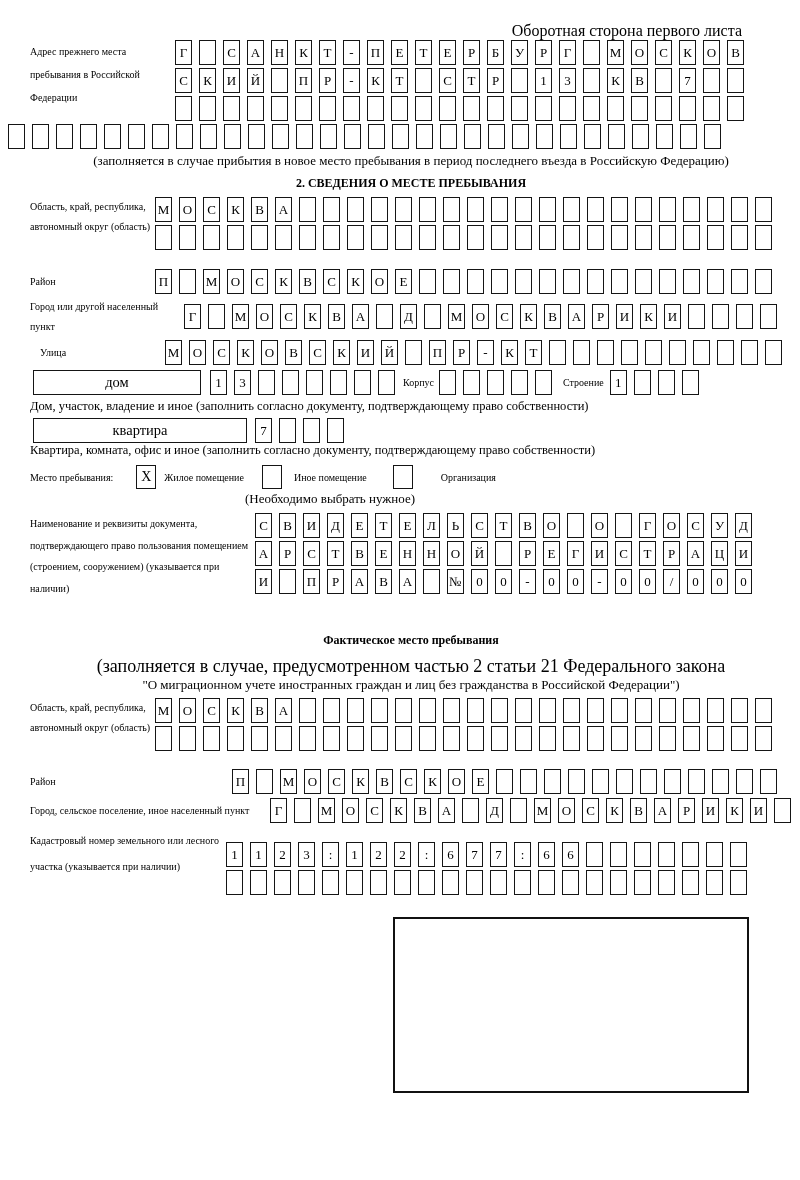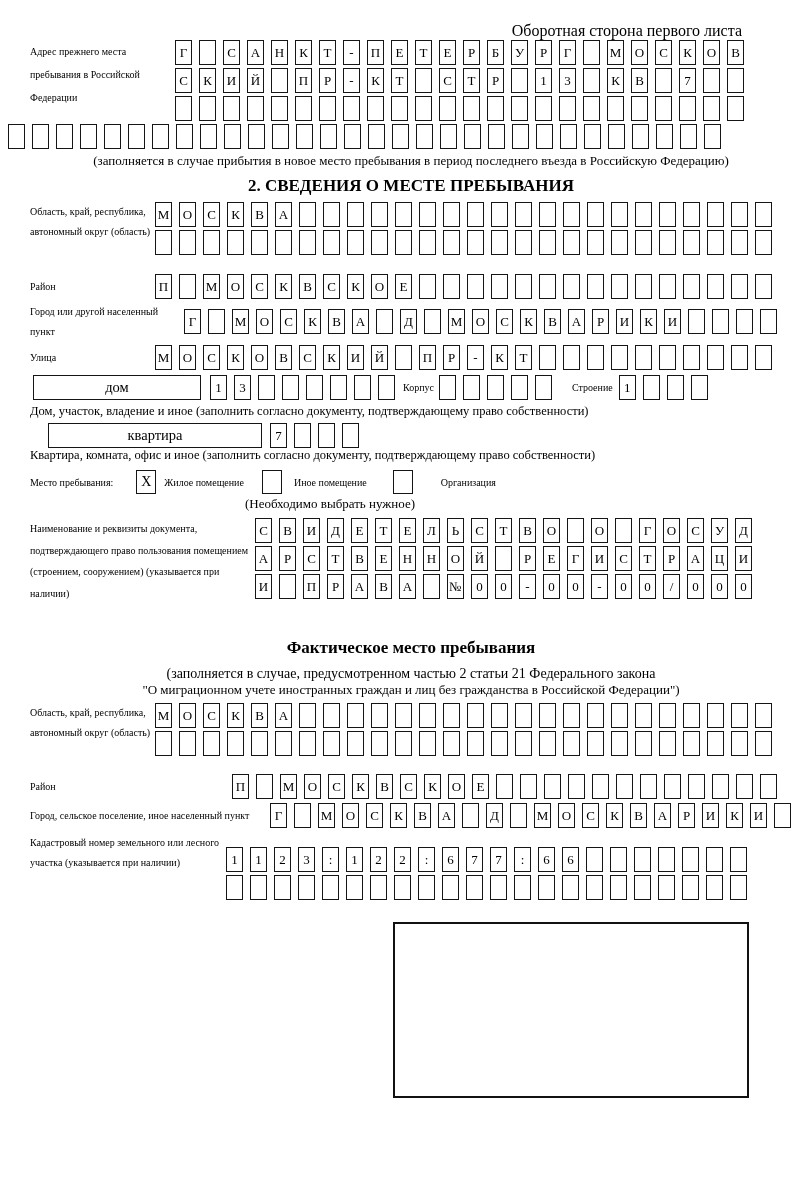--- a/index.html
+++ b/index.html
@@ -13,21 +13,21 @@
   .lbl.lh23{line-height:23px;}
   .lbl.lh20{line-height:19.5px;}
   .stack{display:flex;flex-direction:column;gap:3px;}
   .cells{display:flex;gap:7px;height:25px;flex:none;}
   .cell{flex:none;width:17px;height:25px;box-sizing:border-box;border:1.7px solid #151515;
         display:flex;align-items:center;justify-content:center;font-size:13px;}
   .widebox{flex:none;height:25px;box-sizing:border-box;border:1.7px solid #151515;
         display:flex;align-items:center;justify-content:center;font-size:14.5px;}
   .note{font-size:12.5px;}
   .cnote{font-size:13px;text-align:center;}
-  .title{font-weight:bold;font-size:17px;text-align:center;}
+  .title{font-weight:bold;font-size:12px;text-align:center;}
   .chk{flex:none;width:20px;height:24px;box-sizing:border-box;border:1.7px solid #151515;
        display:flex;align-items:center;justify-content:center;font-size:14px;}
   .inline{display:flex;align-items:center;}
 </style>
 </head>
 <body>
 
 <div class="page">
 
   <div class="hdr">Оборотная сторона первого листа</div>
@@ -269,21 +269,21 @@
         <span class="cell">И</span>
         <span class="cell">К</span>
         <span class="cell">И</span>
         <span class="cell"></span>
         <span class="cell"></span>
         <span class="cell"></span>
         <span class="cell"></span>
       </div>
   </div>
 
-  <div class="grp" style="margin-top:4px;">
+  <div class="grp" style="margin-top:4px;justify-content:center;">
     <div class="lbl" style="width:125px;line-height:25px;">Улица</div>
     <div class="cells">
         <span class="cell">М</span>
         <span class="cell">О</span>
         <span class="cell">С</span>
         <span class="cell">К</span>
         <span class="cell">О</span>
         <span class="cell">В</span>
         <span class="cell">С</span>
         <span class="cell">К</span>
@@ -321,31 +321,31 @@
         <span class="cell"></span>
       </div>
     <div class="lbl" style="margin-left:8px;">Корпус</div>
     <div class="cells" style="margin-left:5px;">
         <span class="cell"></span>
         <span class="cell"></span>
         <span class="cell"></span>
         <span class="cell"></span>
         <span class="cell"></span>
       </div>
-    <div class="lbl" style="margin-left:20px;text-align:center;">Строение</div>
+    <div class="lbl" style="margin-left:11px;text-align:center;">Строение</div>
     <div class="cells" style="margin-left:6px;">
         <span class="cell">1</span>
         <span class="cell"></span>
         <span class="cell"></span>
         <span class="cell"></span>
       </div>
   </div>
   <div class="note" style="margin-top:4px;">Дом, участок, владение и иное (заполнить согласно документу, подтверждающему право собственности)</div>
 
-  <div class="grp inline" style="margin-top:4px;margin-left:18px;">
+  <div class="grp inline" style="margin-top:4px;margin-left:3px;">
     <div class="widebox" style="width:214px;">квартира</div>
     <div class="cells" style="margin-left:8px;">
         <span class="cell">7</span>
         <span class="cell"></span>
         <span class="cell"></span>
         <span class="cell"></span>
       </div>
   </div>
   <div class="note" style="">Квартира, комната, офис и иное (заполнить согласно документу, подтверждающему право собственности)</div>
 
@@ -429,21 +429,21 @@
           <span class="cell">0</span>
           <span class="cell">/</span>
           <span class="cell">0</span>
           <span class="cell">0</span>
           <span class="cell">0</span>
         </div>
     </div>
   </div>
 
   <div class="title" style="margin-top:34px;">Фактическое место пребывания</div>
-  <div class="cnote" style="margin-top:8px;font-size:14px;">(заполняется в случае, предусмотренном частью 2 статьи 21 Федерального закона</div>
+  <div class="cnote" style="margin-top:8px;font-size:18px;">(заполняется в случае, предусмотренном частью 2 статьи 21 Федерального закона</div>
   <div class="cnote" style="font-size:13px;">"О миграционном учете иностранных граждан и лиц без гражданства в Российской Федерации")</div>
 
   <div class="grp" style="margin-top:5px;">
     <div class="lbl lh20" style="width:125px;">Область, край, республика, автономный округ (область)</div>
     <div class="stack">
       <div class="cells">
           <span class="cell">М</span>
           <span class="cell">О</span>
           <span class="cell">С</span>
           <span class="cell">К</span>
@@ -552,21 +552,21 @@
         <span class="cell">А</span>
         <span class="cell">Р</span>
         <span class="cell">И</span>
         <span class="cell">К</span>
         <span class="cell">И</span>
         <span class="cell"></span>
       </div>
   </div>
 
   <div class="grp" style="margin-top:5px;">
-    <div class="lbl" style="width:196px;line-height:20px;">Кадастровый номер земельного или лесного участка (указывается при наличии)</div>
+    <div class="lbl" style="width:196px;line-height:26px;">Кадастровый номер земельного или лесного участка (указывается при наличии)</div>
     <div class="stack" style="margin-top:14px;">
       <div class="cells">
           <span class="cell">1</span>
           <span class="cell">1</span>
           <span class="cell">2</span>
           <span class="cell">3</span>
           <span class="cell">:</span>
           <span class="cell">1</span>
           <span class="cell">2</span>
           <span class="cell">2</span>

